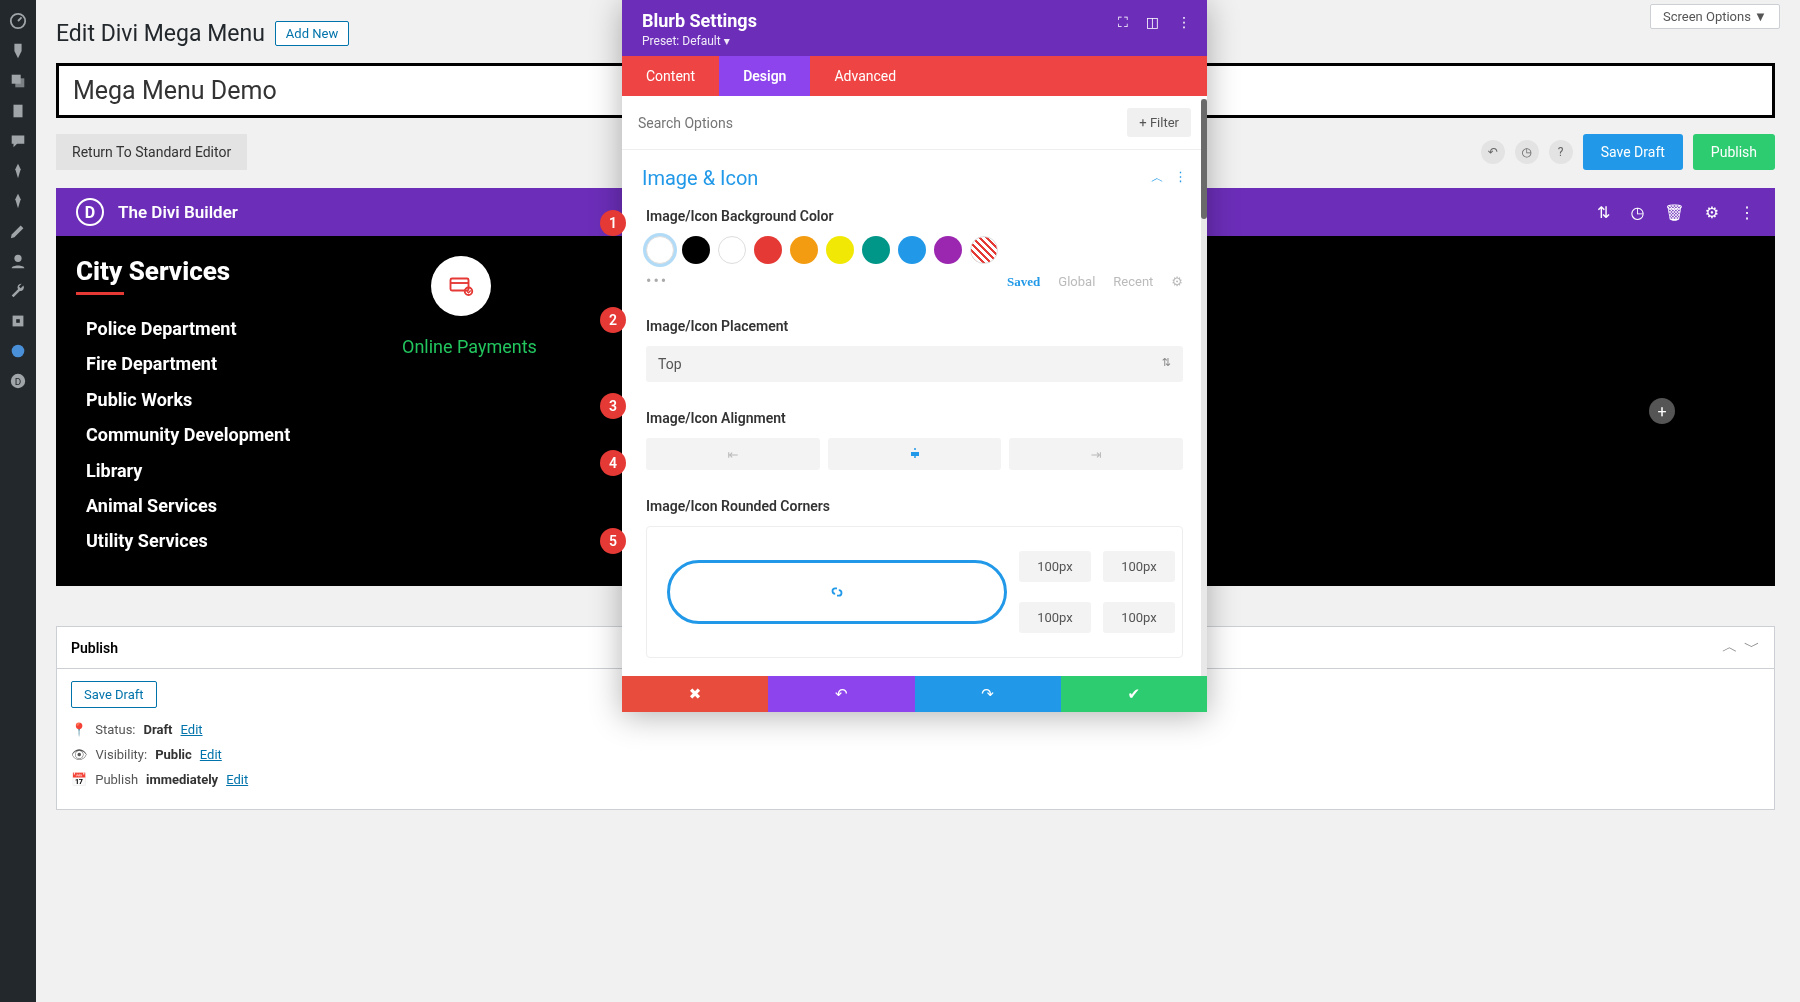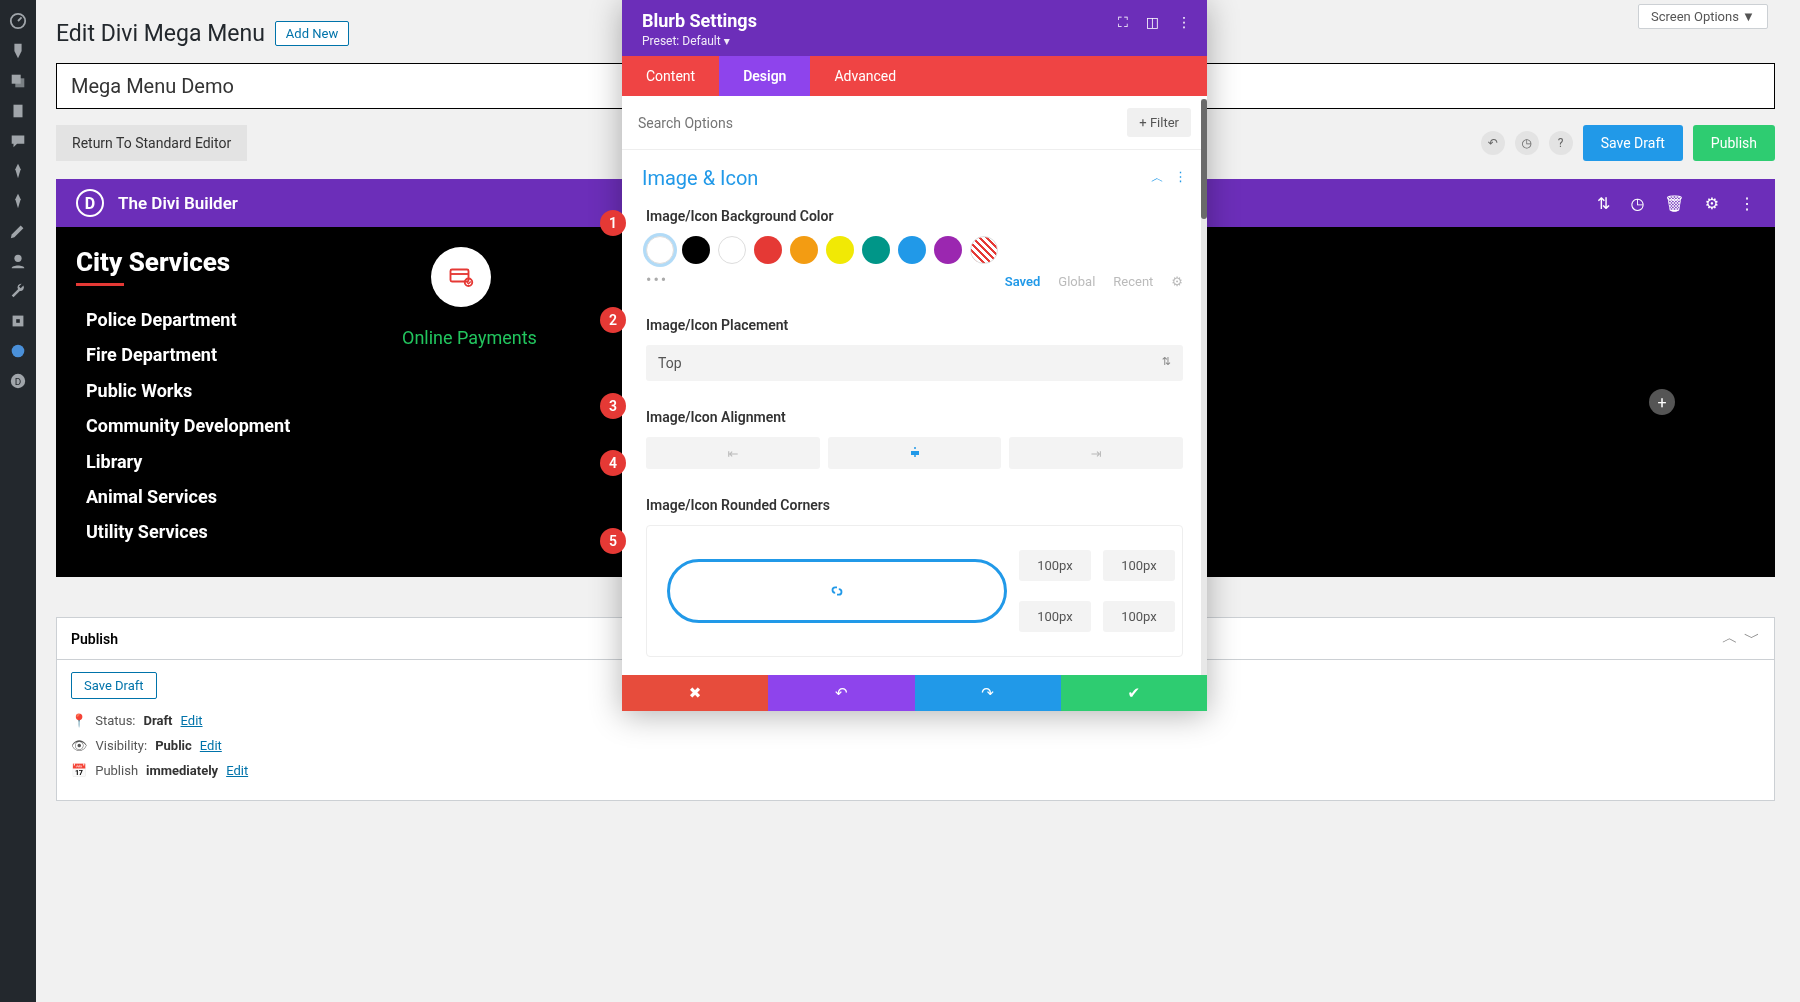--- a/index.html
+++ b/index.html
@@ -5,27 +5,27 @@
 * { box-sizing: border-box; margin: 0; padding: 0; font-family: -apple-system, BlinkMacSystemFont, "Segoe UI", Roboto, sans-serif; }
 body { background: #f1f1f1; width: 1800px; height: 1002px; overflow: hidden; position: relative; }
 
 
 .admin-sidebar { position: absolute; left: 0; top: 0; width: 36px; height: 100%; background: #23282d; display: flex; flex-direction: column; padding-top: 6px; }
 .admin-sidebar .ic { width: 36px; height: 30px; display: flex; align-items: center; justify-content: center; color: #a0a5aa; font-size: 16px; cursor: pointer; }
 .admin-sidebar .ic svg { width: 18px; height: 18px; fill: #a0a5aa; }
 
 
 .main { position: absolute; left: 36px; top: 0; right: 0; height: 100%; padding: 10px 25px 0 20px; }
-.screen-options { position: absolute; top: 4px; right: 32px; background: #fff; border: 1px solid #ccd0d4; padding: 4px 12px; font-size: 13px; color: #555; cursor: pointer; border-radius: 2px; }
+.screen-options { position: absolute; top: 4px; right: 20px; background: #fff; border: 1px solid #ccd0d4; padding: 4px 12px; font-size: 13px; color: #555; cursor: pointer; border-radius: 2px; }
 
 .page-head { display: flex; align-items: center; gap: 10px; margin: 10px 0 16px 0; }
 .page-head h1 { font-size: 23px; font-weight: 400; color: #23282d; }
 .add-new { border: 1px solid #0073aa; color: #0073aa; background: #fff; padding: 4px 10px; font-size: 13px; cursor: pointer; border-radius: 2px; }
 
-.title-input { width: 100%; border: 1px solid #000000; background: #fff; padding: 10px 14px; font-size: 20px; color: #333; margin-bottom: 16px; }
+.title-input { width: 100%; border: 3px solid #000000; background: #fff; padding: 10px 14px; font-size: 25px; color: #333; margin-bottom: 16px; }
 
 .toolbar { display: flex; justify-content: space-between; align-items: center; margin-bottom: 18px; }
 .ret-btn { background: #e3e3e3; border: none; padding: 10px 16px; font-size: 14px; color: #333; cursor: pointer; }
 .tool-right { display: flex; align-items: center; gap: 10px; }
 .circ { width: 24px; height: 24px; border-radius: 50%; background: #e3e3e3; display: flex; align-items: center; justify-content: center; font-size: 12px; color: #666; cursor: pointer; }
 .btn-draft { background: #2199e8; color: #fff; border: none; padding: 10px 18px; font-size: 14px; border-radius: 3px; cursor: pointer; }
 .btn-pub { background: #2ecc71; color: #fff; border: none; padding: 10px 18px; font-size: 14px; border-radius: 3px; cursor: pointer; }
 
 
 .builder { background: #fff; border-radius: 3px; margin-bottom: 40px; }
@@ -88,21 +88,21 @@
 .field-label { font-size: 14px; font-weight: 600; color: #333; margin-bottom: 12px; }
 
 .swatches { display: flex; gap: 8px; }
 .swatch { width: 28px; height: 28px; border-radius: 50%; cursor: pointer; }
 .swatch.sel { box-shadow: 0 0 0 3px rgba(33,153,232,0.35); border: 3px solid #fff;}
 .swatch.hatch { background: repeating-linear-gradient(45deg,#fff,#fff 3px,#e53935 3px,#e53935 5px); border:1px solid #ddd; }
 .swatch-more { color:#aaa; letter-spacing:2px; font-size:16px; margin-top:6px;}
 
 .tab-row { display: flex; gap: 18px; font-size: 13px; margin-top:10px;}
 .tab-row span { color: #bbb; cursor: pointer; }
-.tab-row span.active { color: #2199e8; font-weight: 600; }
+.tab-row span.active { color: #2199e8; font-weight: 600; font-family: Liberation Serif, serif; }
 .tab-row .gear { color:#bbb; }
 
 .select-box { width:100%; background:#f3f3f3; border:none; padding:10px 12px; font-size:14px; color:#555; border-radius:3px; appearance:none; position:relative;}
 .select-wrap { position:relative; }
 .select-wrap::after { content:'⇅'; position:absolute; right:12px; top:10px; font-size:11px; color:#888; }
 
 .slider-row { display:flex; align-items:center; gap:24px; }
 .slider-track { flex:1; height:3px; background:#ddd; border-radius:2px; position:relative; }
 .slider-thumb { position:absolute; left:30%; top:-6px; width:15px; height:15px; background:#2199e8; border-radius:50%; }
 .slider-val { width:140px; background:#f3f3f3; border:none; padding:9px 12px; font-size:13px; color:#777; border-radius:3px; }

